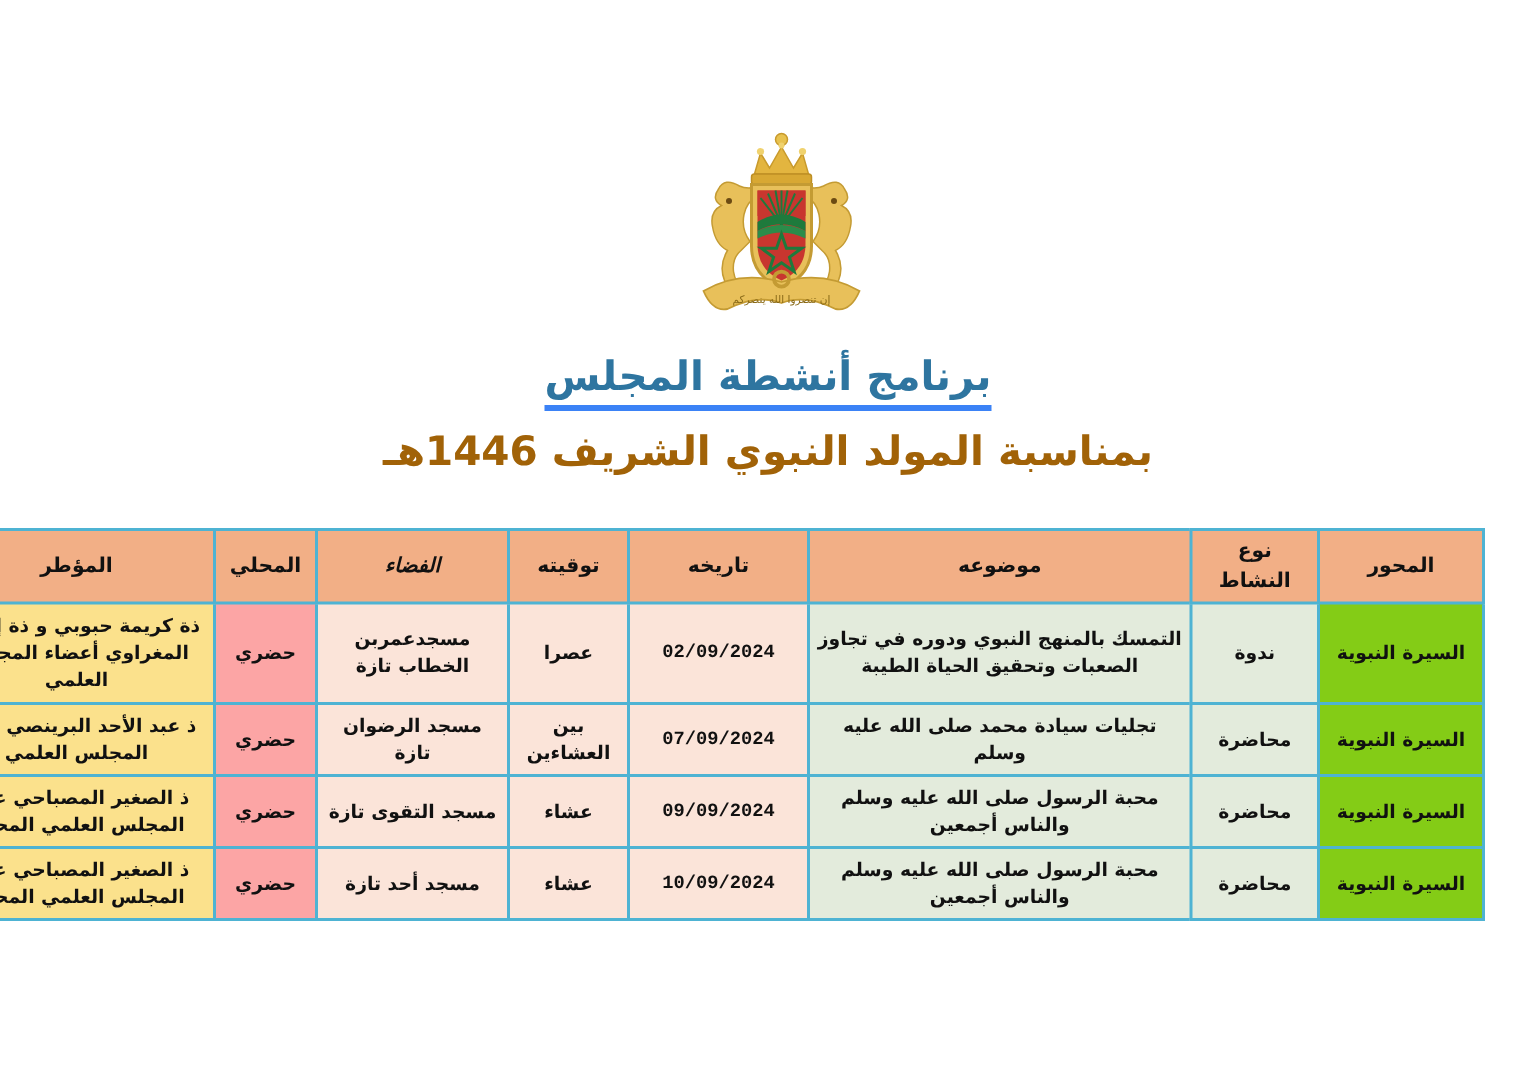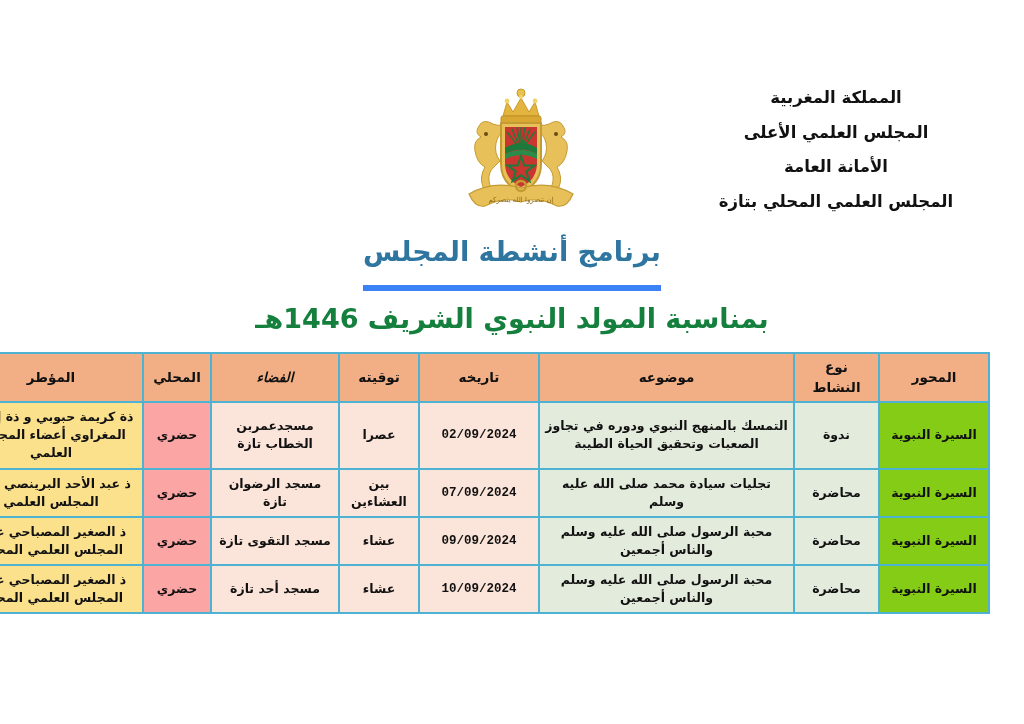--- a/index.html
+++ b/index.html
@@ -68,29 +68,29 @@
     width: 1024px;
     text-align: center;
     direction: rtl;
   }
   .title-main {
     font-size: 27px;
     font-weight: 700;
     color: #2E75A0;
     letter-spacing: 0px;
     display: inline-block;
-    border-bottom: 6px solid #3b82f6;
-    padding-bottom: 18px;
+    border-bottom: 4px solid #3b82f6;
+    padding-bottom: 3px;
     line-height: 1.15;
   }
   .title-sub {
     margin-top: 12px;
     font-size: 27px;
     font-weight: 700;
-    color: #15803d;
+    color: #a16207;
     line-height: 1.15;
     direction: rtl;
   }
 
   
   .table-wrap {
     position: absolute;
     top: 352px;
     left: 40px;
     width: 950px;
@@ -185,26 +185,20 @@
 
         <path d="M80 84 L83.3 93.5 L93.5 93.5 L85.3 99.5 L88.4 109 L80 103.2 L71.6 109 L74.7 99.5 L66.5 93.5 L76.7 93.5 Z" fill="none" stroke="#1E7A3C" stroke-width="2"></path>
 
         <path d="M28 122 q24 -14 52 -6 q28 -8 52 6 q-6 14 -16 12 q-20 -10 -36 -4 q-16 -6 -36 4 q-10 2 -16 -12z" fill="#E8C05A" stroke="#C49B33" stroke-width="1.2"></path>
         <text x="80" y="130" text-anchor="middle" font-size="7" fill="#8A6A18" font-family="DejaVu Sans, sans-serif">إن تنصروا الله ينصركم</text>
 
         <circle cx="80" cy="114" r="5" fill="none" stroke="#C49B33" stroke-width="2.5"></circle>
       </svg>
     </div>
 
-    <div class="org-lines">
-      <div class="org-line">المملكة المغربية</div>
-      <div class="org-line">المجلس العلمي الأعلى</div>
-      <div class="org-line">الأمانة العامة</div>
-      <div class="org-line">المجلس العلمي المحلي بتازة</div>
-    </div>
   </div>
 
   <div class="titles">
     <div class="title-main">برنامج أنشطة المجلس</div>
     <div class="title-sub">بمناسبة المولد النبوي الشريف 1446هـ</div>
   </div>
 
   <div class="table-wrap">
     <table class="schedule">
       <thead>

